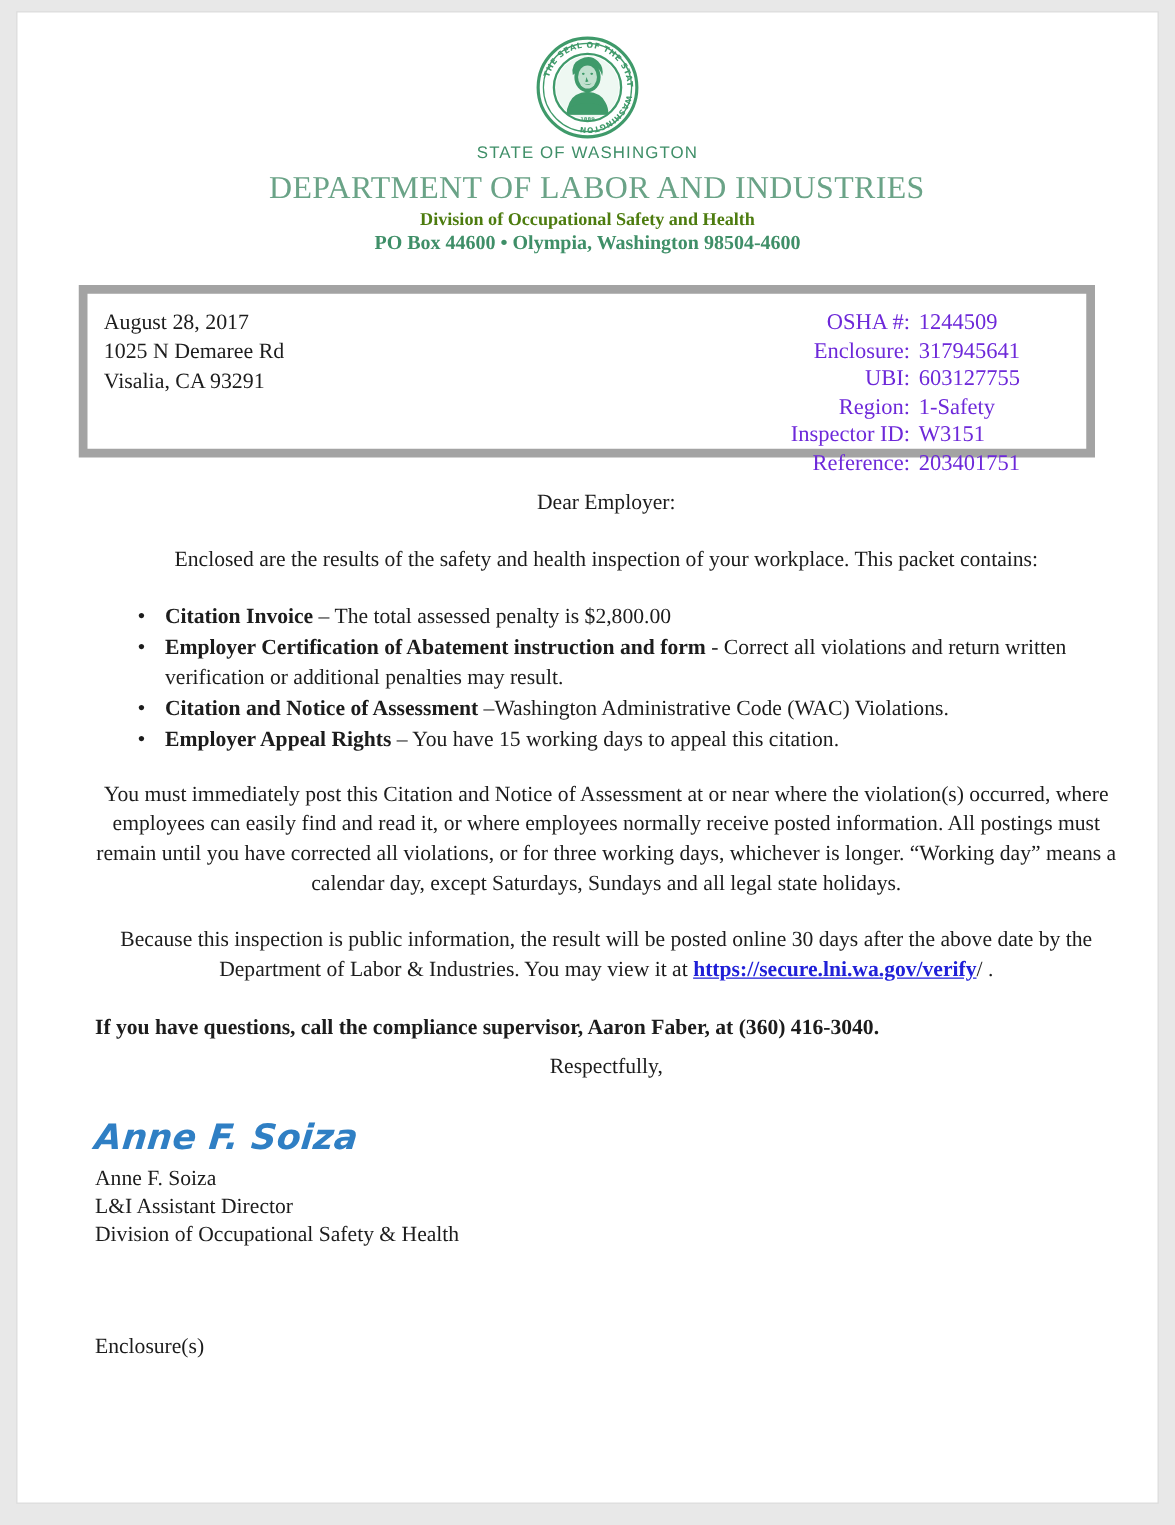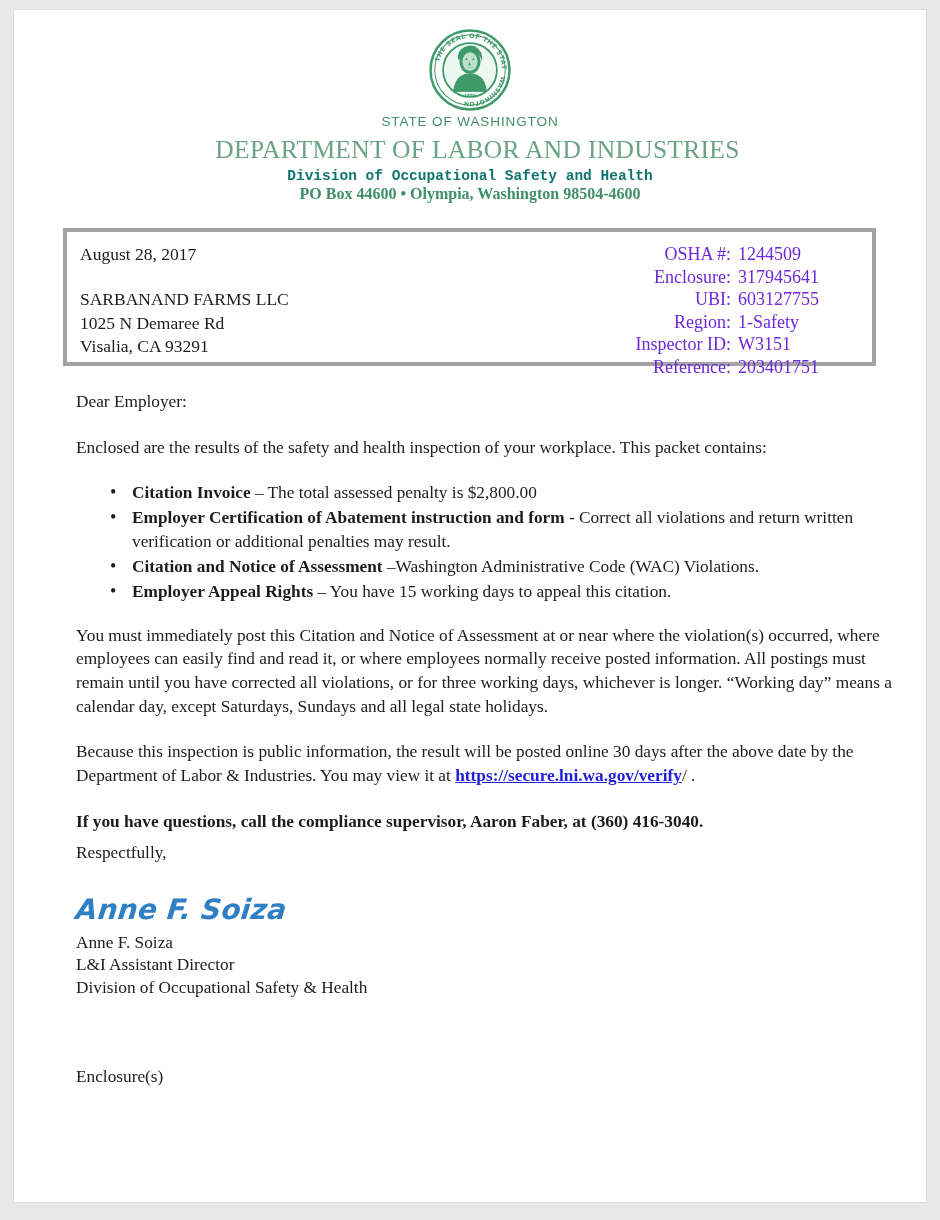--- a/index.html
+++ b/index.html
@@ -52,42 +52,42 @@
   .dept-line {
     font-family: "Liberation Serif", "DejaVu Serif", serif;
     font-size: 25.5px;
     letter-spacing: 0.3px;
     color: #6aa387;
     margin-top: 8px;
     line-height: 1.05;
     margin-left: 15px;
   }
   .division-line {
-    font-family: Liberation Mono, monospace;
+    font-family: Liberation Serif, serif;
     font-weight: bold;
     font-size: 14.5px;
-    color: #0f766e;
+    color: #4d7c0f;
     margin-top: 4px;
   }
   .po-line {
     font-family: "Liberation Serif", "DejaVu Serif", serif;
     font-weight: bold;
     font-size: 16px;
     color: #3f8f68;
     margin-top: 1px;
   }
 
   
   .info-box {
     position: absolute;
     left: 49px;
     top: 218px;
     width: 813px;
     height: 138px;
-    border: 4px solid #a3a3a3;
+    border: 7px solid #a3a3a3;
     box-sizing: border-box;
   }
   .info-inner {
     display: flex;
     height: 100%;
     box-sizing: border-box;
     padding: 11px 12px 0 13px;
   }
   .info-left {
     width: 54%;
@@ -123,21 +123,21 @@
     position: absolute;
     left: 62px;
     top: 380px;
     width: 818px;
     font-size: 17.3px;
     line-height: 1.37;
     color: #1c1c1c;
   }
   .para {
     margin: 0 0 22px 0;
-    text-align: left;
+    text-align: center;
   }
 
   ul.bullets {
     list-style: none;
     margin: 0 0 20px 0;
     padding: 0 0 0 0;
   }
   ul.bullets li {
     position: relative;
     padding-left: 56px;
@@ -229,21 +229,20 @@
     <div class="dept-line">DEPARTMENT OF LABOR AND INDUSTRIES</div>
     <div class="division-line">Division of Occupational Safety and Health</div>
     <div class="po-line">PO Box 44600 • Olympia, Washington 98504-4600</div>
   </div>
 
   <div class="info-box">
     <div class="info-inner">
 
       <div class="info-left">
         <div>August 28, 2017</div>
-        <div class="addr-name">SARBANAND FARMS LLC</div>
         <div>1025 N Demaree Rd</div>
         <div>Visalia, CA  93291</div>
       </div>
 
       <div class="info-right">
         <div class="info-row">
           <span class="lbl">OSHA #:</span>
           <span class="val">1244509</span>
         </div>
         <div class="info-row">

